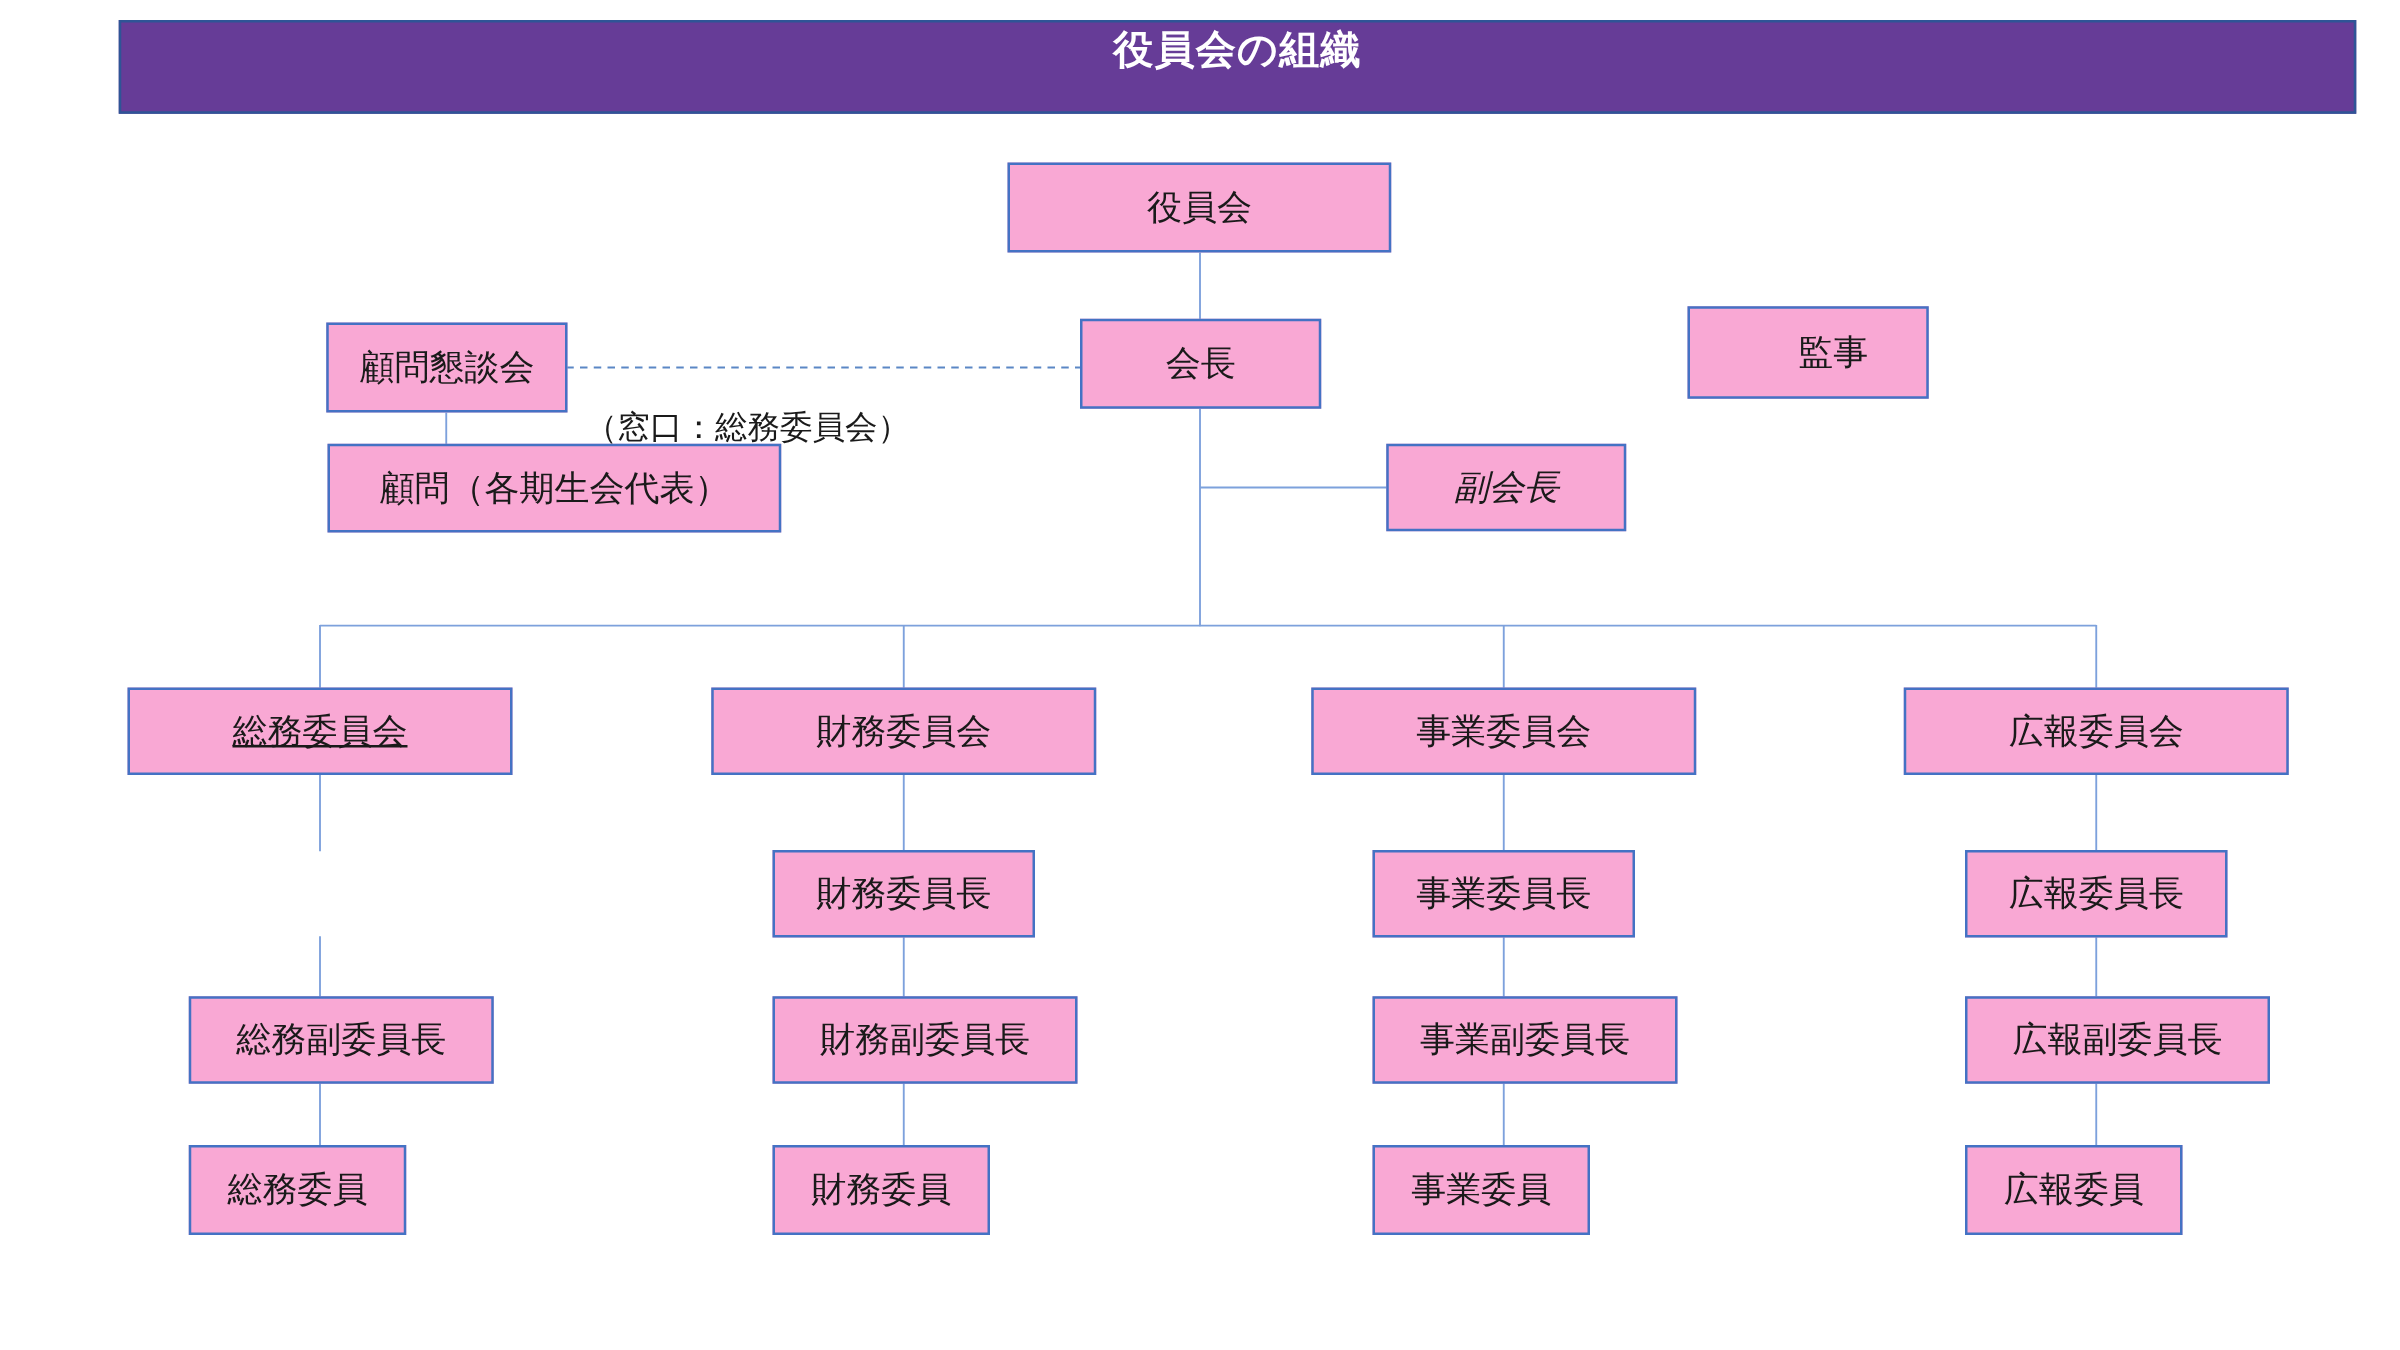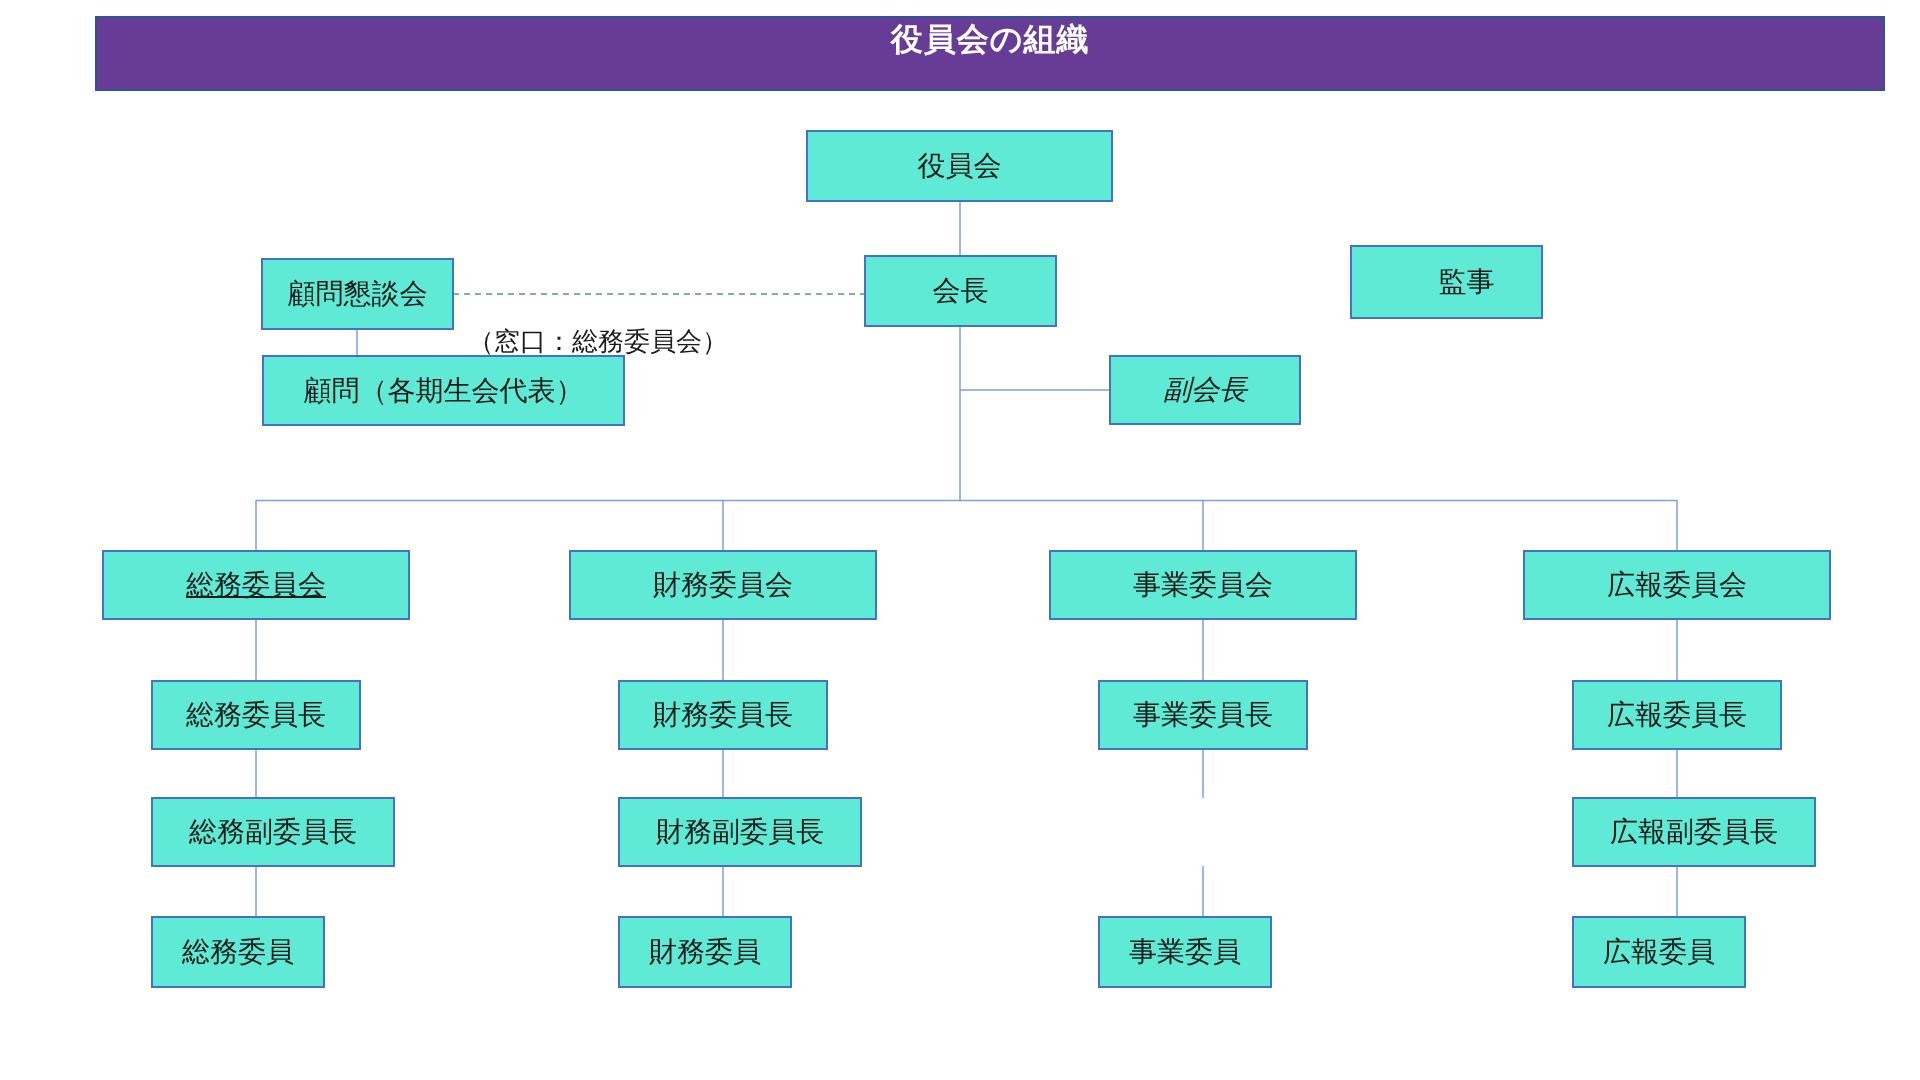--- a/index.html
+++ b/index.html
@@ -27,21 +27,21 @@
     display:flex;justify-content:center;
   }
   .banner-title{
     color:#ffffff;font-size:32px;font-weight:bold;letter-spacing:1px;
   }
   .connector-layer{
     position:absolute;left:0;top:0;width:1920px;height:1080px;z-index:0;
   }
   .obox{
     position:absolute;z-index:1;
-    background:#5eead4;
+    background:#f9a8d4;
     border:2px solid var(--box_border);
     box-sizing:border-box;
     display:flex;align-items:center;justify-content:center;
     font-size:28px;color:var(--text);
     white-space:nowrap;
     text-align:center;
   }
   .note{
     position:absolute;z-index:1;
     font-size:26px;color:var(--text);white-space:nowrap;
@@ -109,27 +109,27 @@
   <div class="obox b-advisor-council">顧問懇談会</div>
   <div class="obox b-advisors">顧問（各期生会代表）</div>
   <div class="obox b-vice-chairman">副会長</div>
   <div class="note n-contact">（窓口：総務委員会）</div>
 
   <div class="obox row-committee colw-1">総務委員会</div>
   <div class="obox row-committee colw-2">財務委員会</div>
   <div class="obox row-committee colw-4">広報委員会</div>
   <div class="obox row-committee colw-3">事業委員会</div>
 
-  <div class="obox row-chair coln-1">総務委員長</div>
   <div class="obox row-chair coln-2">財務委員長</div>
   <div class="obox row-chair coln-3">事業委員長</div>
   <div class="obox row-chair coln-4">広報委員長</div>
 
   <div class="obox row-vice coln-1">総務副委員長</div>
   <div class="obox row-vice coln-2">財務副委員長</div>
+  <div class="obox row-vice coln-3">事業副委員長</div>
   <div class="obox row-vice coln-4">広報副委員長</div>
 
   <div class="obox row-member coln-1">総務委員</div>
   <div class="obox row-member coln-2">財務委員</div>
   <div class="obox row-member coln-3">事業委員</div>
   <div class="obox row-member coln-4">広報委員</div>
 
 </div>
 
 </body></html>

